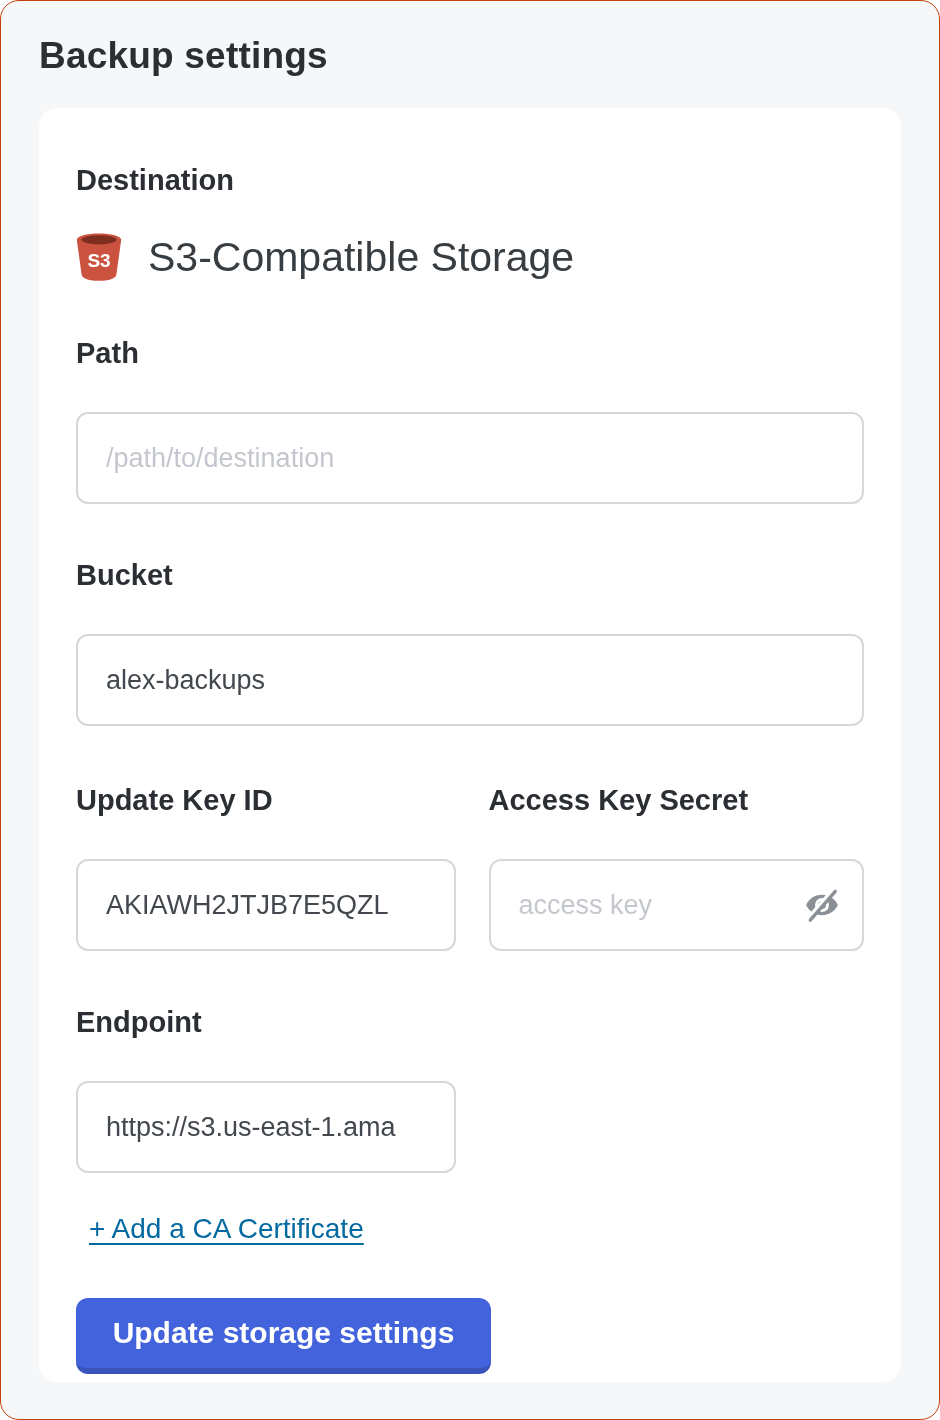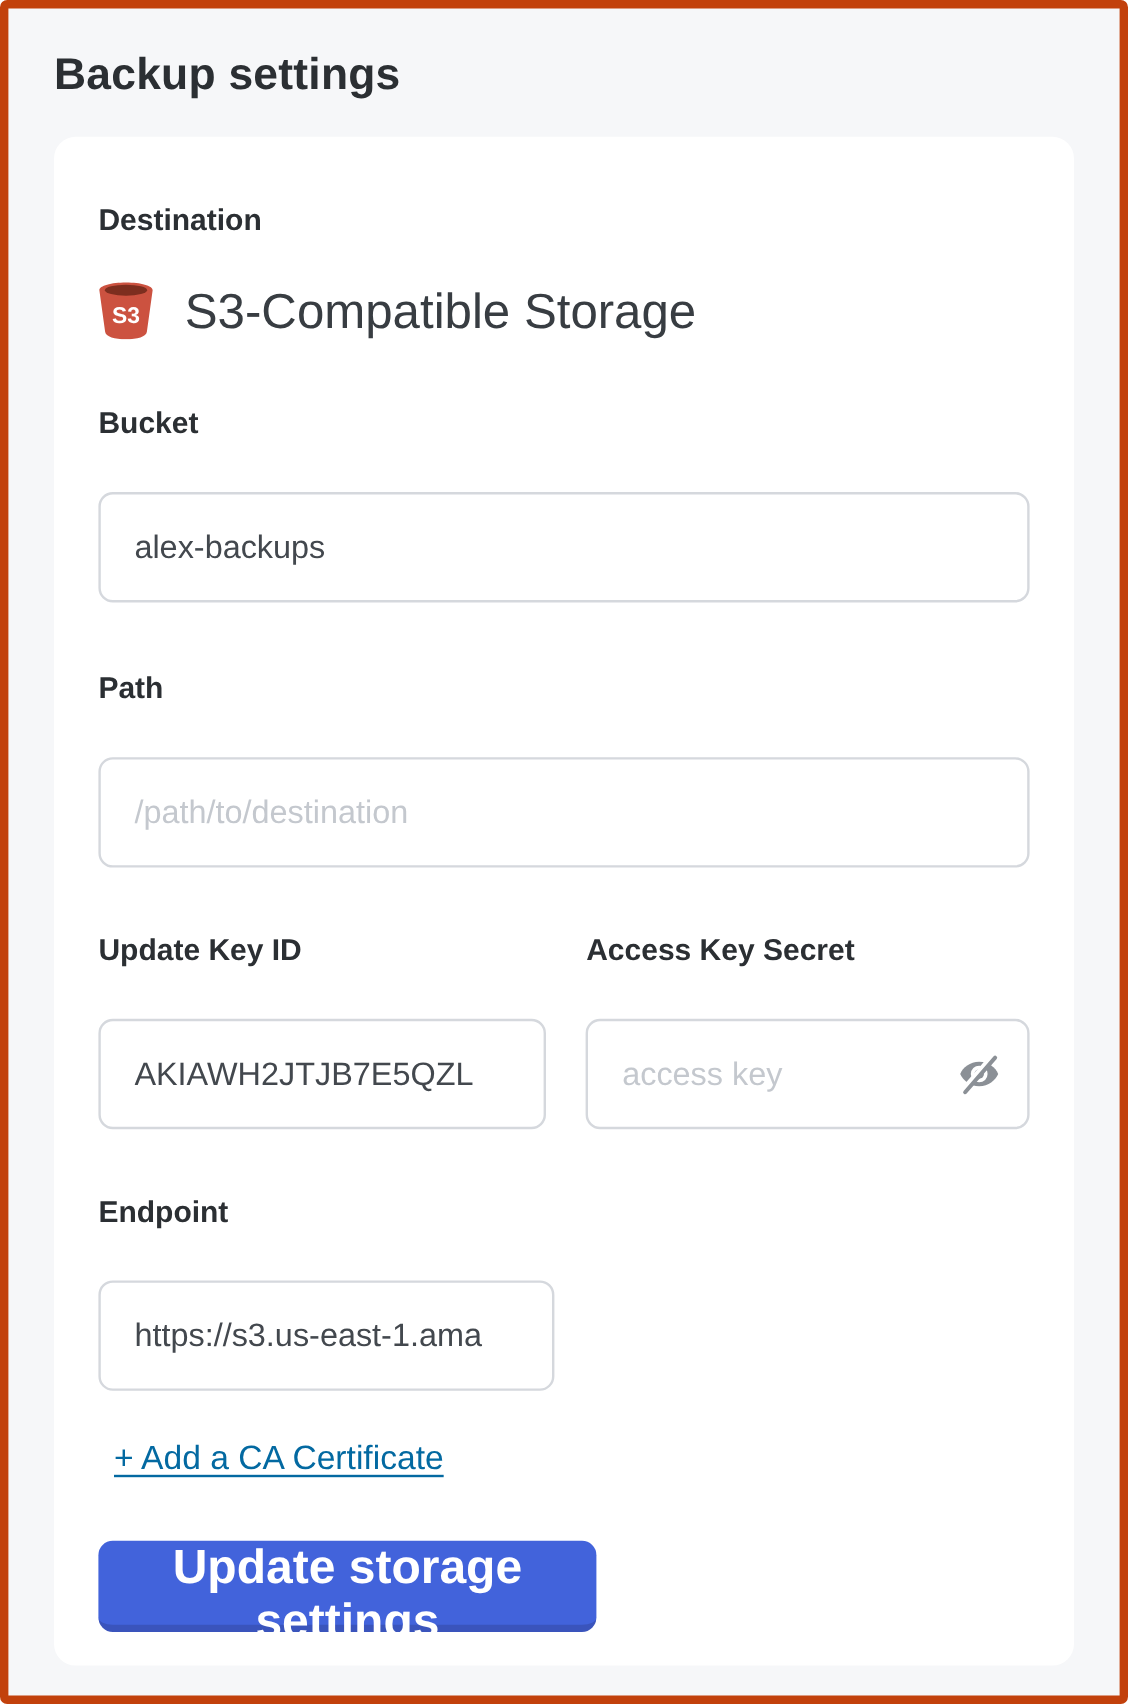--- a/index.html
+++ b/index.html
@@ -1,32 +1,32 @@
 <!DOCTYPE html>
 <html><head>
 <meta charset="utf-8">
 <style>
   * { margin:0; padding:0; box-sizing:border-box; }
   html,body { background:#ffffff; font-family:"Liberation Sans", sans-serif; }
   .page {
     position:relative; width:940px; height:1420px;
-    background:#F6F7F9; border:7px solid #c2410c; border-radius:6px;
+    background:#F6F7F9; border:1px solid #c2410c; border-radius:19px;
     overflow:hidden;
   }
   .page-title {
     margin:34px 38px 0 38px;
     font-size:37px; font-weight:bold; color:#2B2F33; letter-spacing:.2px;
   }
   .card {
     margin:31px 38px 0 38px; height:1274px;
     background:#FFFFFF; border-radius:18px;
     padding:56px 37px 0 37px;
   }
   .field-label {
-    font-size:25px; font-weight:bold; color:#2B2F33;
+    font-size:29px; font-weight:bold; color:#2B2F33;
     display:block;
   }
   .dest-label { margin-bottom:36px; }
   .dest-row { display:flex; align-items:center; gap:26px; margin-bottom:56px; }
   .dest-row .dest-text { font-size:41px; color:#383D42; }
   .s3-icon { width:46px; height:48px; display:inline-block; flex:0 0 auto; }
 
   .field-group { margin-bottom:58px; }
   .field-group.tight { margin-bottom:55px; }
   .field-group .field-label { margin-bottom:42px; }
@@ -60,21 +60,21 @@
     display:inline-block; margin:20px 0 0 13px;
     font-size:28px; color:#0369a1; text-decoration:underline;
     text-underline-offset:5px; cursor:pointer;
   }
 
   .submit-btn {
     display:block; margin-top:53px;
     width:415px; height:76px;
     background:#4263DB; color:#FFFFFF;
     font-family:"Liberation Sans", sans-serif;
-    font-size:40px; font-weight:bold;
+    font-size:30px; font-weight:bold;
     border:none; border-bottom:6px solid #3A54BC;
     border-radius:12px; cursor:pointer;
   }
 </style>
 </head>
 <body>
 
 <div class="page">
 
   <h1 class="page-title">Backup settings</h1>
@@ -87,28 +87,28 @@
       <span class="s3-icon">
         <svg viewBox="0 0 46 48" width="46" height="48" aria-hidden="true">
           <path d="M0.8 6.8 C0.8 3 10.7 0.4 23 0.4 C35.3 0.4 45.2 3 45.2 6.8 L40.4 41.5 C40 45.7 32.3 47.8 23 47.8 C13.7 47.8 6 45.7 5.6 41.5 Z" fill="#CC5240"></path>
           <ellipse cx="23" cy="6.8" rx="17.6" ry="4.6" fill="#7D2E1F"></ellipse>
           <text x="23" y="34" text-anchor="middle" font-size="19" font-weight="bold" fill="#FFFFFF" font-family="Liberation Sans, sans-serif">S3</text>
         </svg>
       </span>
       <span class="dest-text">S3-Compatible Storage</span>
     </div>
 
+    <div class="field-group tight">
+      <label class="field-label">Path</label>
+      <input class="text-input" type="text" placeholder="/path/to/destination" style="">
+    </div>
+
     <div class="field-group">
       <label class="field-label">Bucket</label>
       <input class="text-input" type="text" value="alex-backups" style="">
-    </div>
-
-    <div class="field-group tight">
-      <label class="field-label">Path</label>
-      <input class="text-input" type="text" placeholder="/path/to/destination" style="">
     </div>
 
     <div class="two-col">
       <div class="col-a">
         <label class="field-label">Update Key ID</label>
         <input class="text-input" type="text" value="AKIAWH2JTJB7E5QZL" style="">
       </div>
       <div class="col-b">
         <label class="field-label">Access Key Secret</label>
         <div class="input-wrap">

